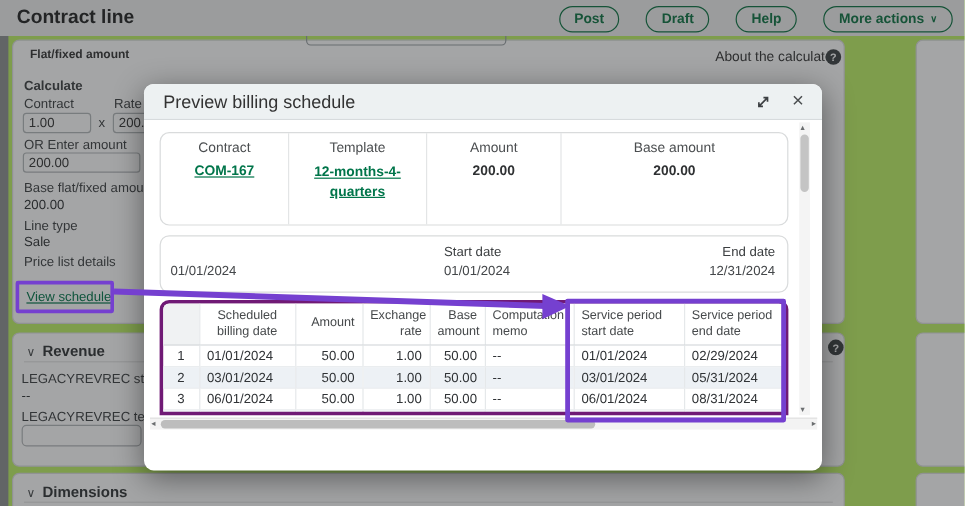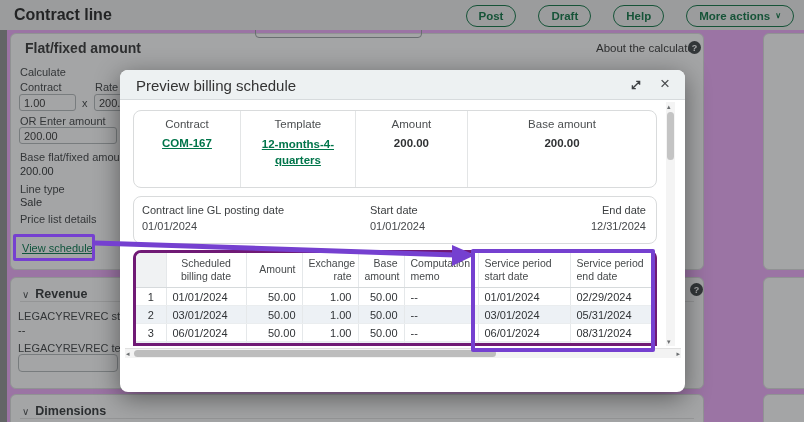--- a/index.html
+++ b/index.html
@@ -1,16 +1,16 @@
 <!DOCTYPE html>
 <html><head>
 <meta charset="utf-8">
 <style>
   html,body{margin:0;padding:0;background:#d8dadb;font-family:"Liberation Sans",sans-serif;}
-  .stage{position:relative;width:804px;height:422px;overflow:hidden;background:#f0abfc;}
+  .stage{position:relative;width:804px;height:422px;overflow:hidden;background:#bef264;}
   .abs{position:absolute;}
   .topbar{left:0;top:0;width:804px;height:30px;background:#eff0f0;z-index:3;}
   .ptitle{left:14px;top:6px;font-size:16px;font-weight:bold;color:#222;}
   .btnrow{right:10px;top:5px;display:flex;gap:22px;}
   .btn{display:inline-flex;align-items:center;gap:5px;border:1.5px solid #0c7342;color:#0c7342;
        border-radius:11px;padding:2px 12px;font-size:11.5px;font-weight:600;background:transparent;
        white-space:nowrap;cursor:pointer;height:16px;line-height:16px;}
   .chev{font-size:8px;line-height:10px;color:#0c7342;}
   .card{background:#fff;border:1px solid #dcdedf;border-radius:6px;box-sizing:border-box;}
   .lbl{font-size:11px;color:#3c3f41;}
@@ -76,25 +76,25 @@
     </div>
   </div>
 
   <div class="abs" style="left:0;top:30px;width:7px;height:392px;background:#8e9192;"></div>
 
   <div class="abs card" style="left:10px;top:33px;width:694px;height:237px;"></div>
   <div class="abs" style="left:255px;top:21px;width:165px;height:15px;border:1px solid #9aa0a3;border-radius:0 0 4px 4px;z-index:1;">
     <span class="abs" style="right:8px;top:6px;width:9px;height:2px;background:#7b7f82;"></span>
   </div>
 
-  <div class="abs" style="left:25px;top:40px;font-size:14px;font-weight:600;color:#333;">Flat/fixed amount</div>
+  <div class="abs" style="left:25px;top:40px;font-size:10px;font-weight:600;color:#333;">Flat/fixed amount</div>
   <div class="abs" style="left:596px;top:42px;font-size:11.5px;color:#333;">About the calculator</div>
   <div class="abs qicon" style="left:688px;top:41px;">?</div>
 
-  <div class="abs lbl" style="left:20px;top:66px;">Calculate</div>
+  <div class="abs lbl" style="left:20px;top:66px;font-weight:bold;">Calculate</div>
   <div class="abs lbl" style="left:20px;top:81px;">Contract</div>
   <div class="abs lbl" style="left:95px;top:81px;">Rate</div>
   <div class="abs input" style="left:19px;top:94px;width:57px;height:17px;">1.00</div>
   <div class="abs lbl" style="left:82px;top:97px;">x</div>
   <div class="abs input" style="left:94px;top:94px;width:60px;height:17px;">200.00</div>
 
   <div class="abs lbl" style="left:20px;top:115px;">OR Enter amount</div>
   <div class="abs input" style="left:19px;top:127px;width:98px;height:17px;">200.00</div>
 
   <div class="abs lbl" style="left:20px;top:151px;">Base flat/fixed amount</div>
@@ -151,21 +151,20 @@
         <div class="sumlbl">Amount</div>
         <div class="sumval">200.00</div>
       </div>
       <div class="sumcol" style="width:36%;">
         <div class="sumlbl">Base amount</div>
         <div class="sumval">200.00</div>
       </div>
     </div>
 
     <div class="abs mcard" style="left:13px;top:126px;width:524px;height:48px;">
-      <div class="abs dlbl" style="left:8px;top:7px;">Contract line GL posting date</div>
       <div class="abs dval" style="left:8px;top:23px;">01/01/2024</div>
       <div class="abs dlbl" style="left:236px;top:7px;">Start date</div>
       <div class="abs dval" style="left:236px;top:23px;">01/01/2024</div>
       <div class="abs dlbl" style="right:10px;top:7px;">End date</div>
       <div class="abs dval" style="right:10px;top:23px;text-align:right;">12/31/2024</div>
     </div>
 
     <div class="abs twrap">
       <table class="sched">
         <colgroup>

